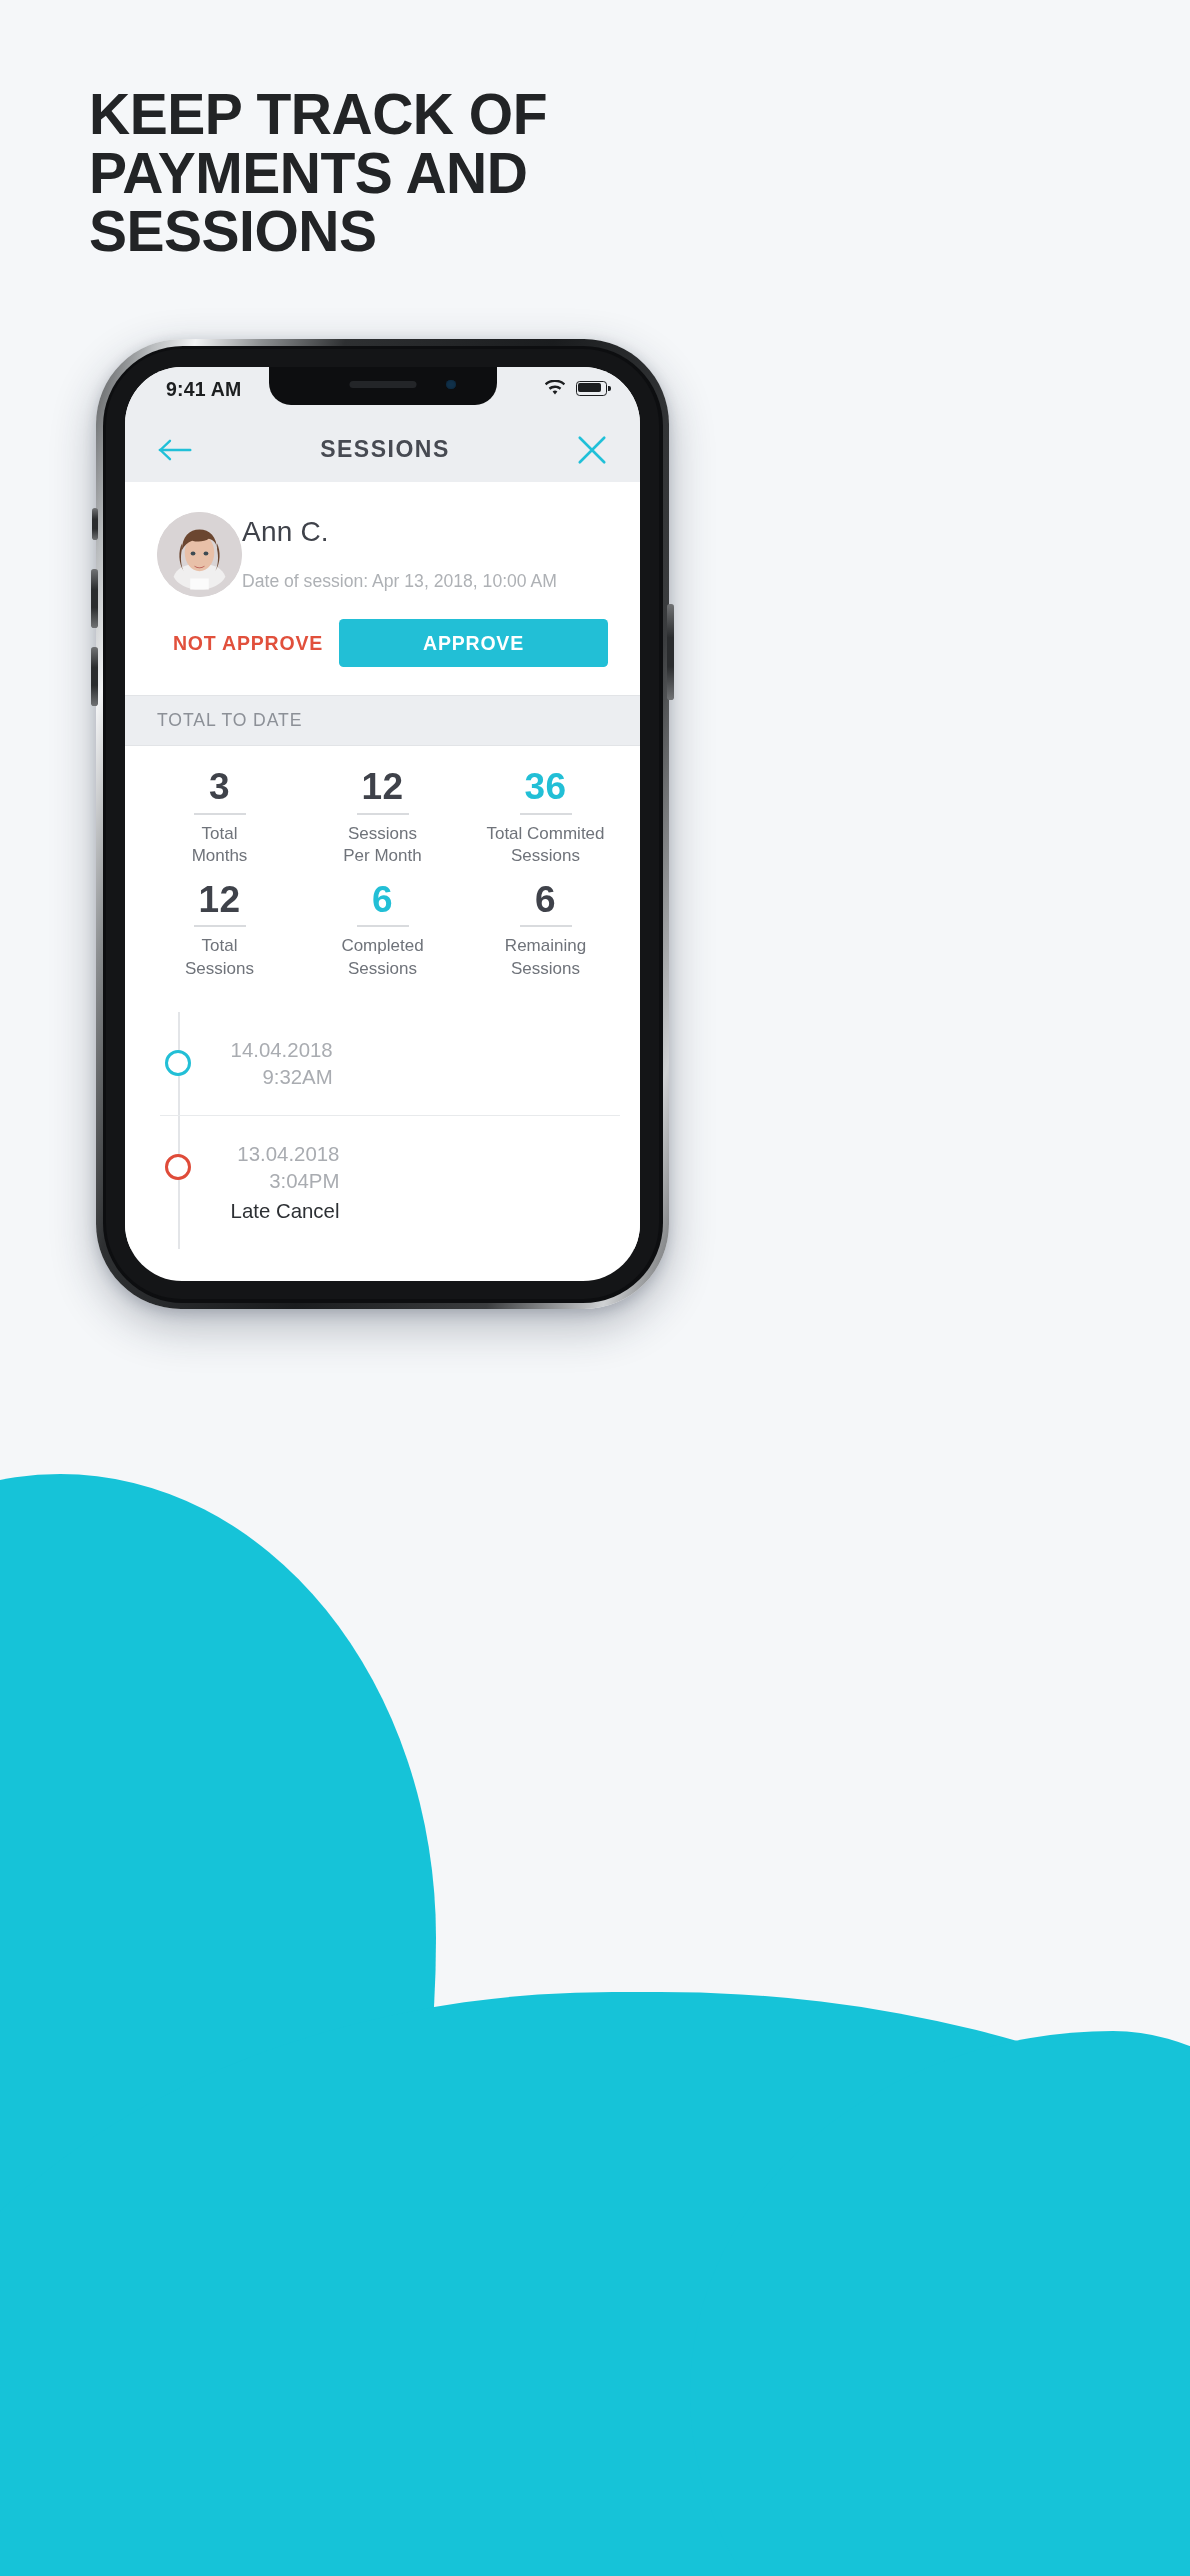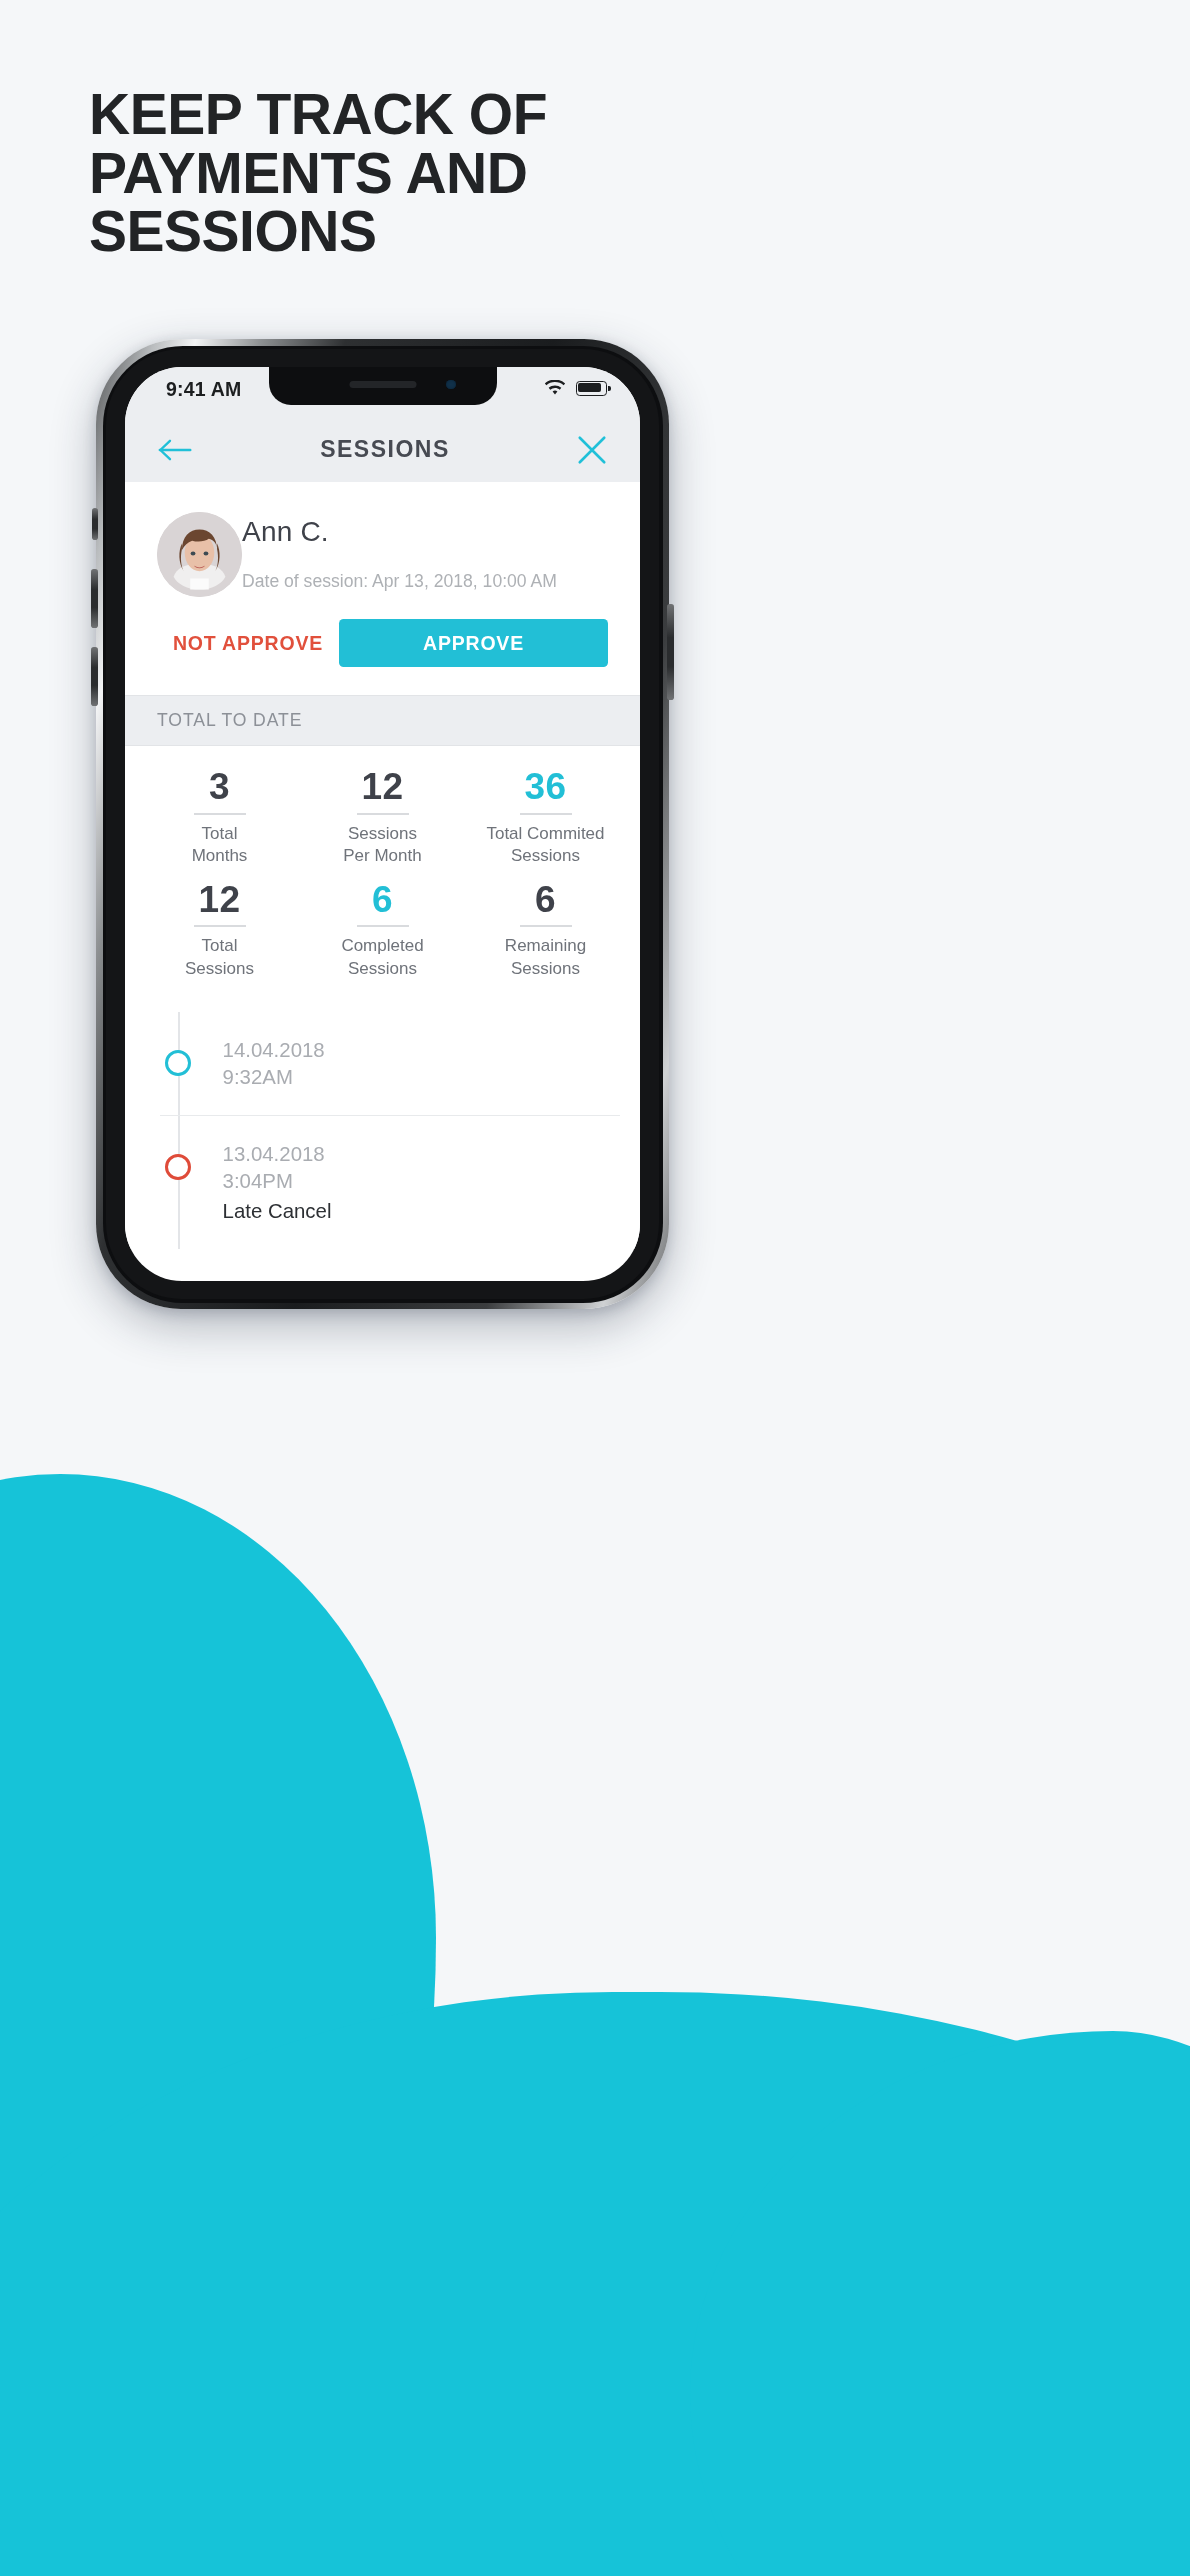--- a/index.html
+++ b/index.html
@@ -284,21 +284,21 @@
     flex:0 0 26px;
     width:26px; height:26px;
     border-radius:50%;
     border:3.7px solid #22bfd6;
     background:#fff;
     margin-left:4.6px;
     margin-top:13px;
     position:relative; z-index:2;
   }
   .dot.red { border-color:#df4b39; }
-  .hinfo { margin-left:32px; }
+  .hinfo { margin-left:40px;text-align:right; }
   .hdate, .htime {
     font-size:20.4px;
     color:#a9acb1;
     line-height:1.32;
   }
   .hnote {
     font-size:20.4px;
     color:#2d3034;
     line-height:1.38;
     margin-top:1.9px;

